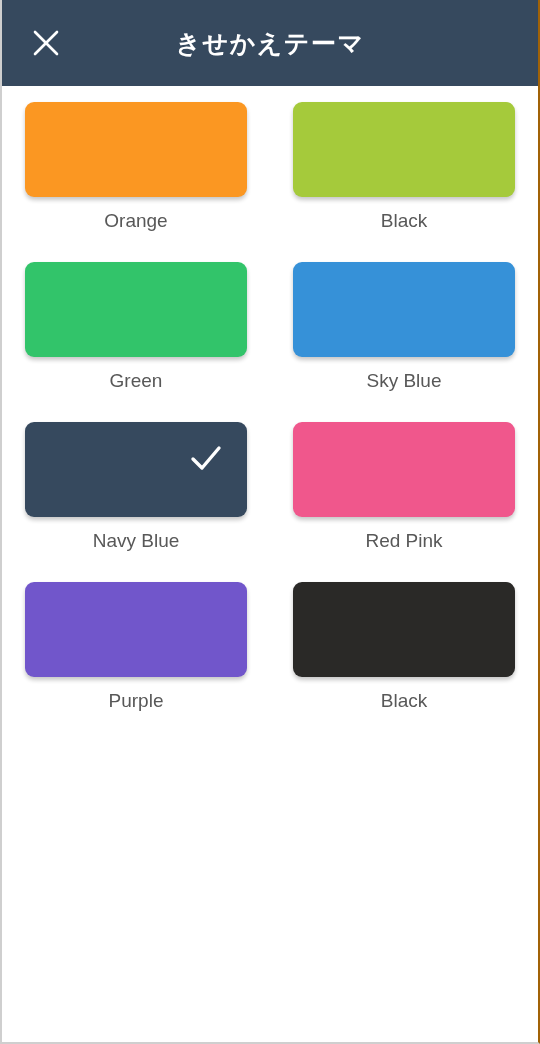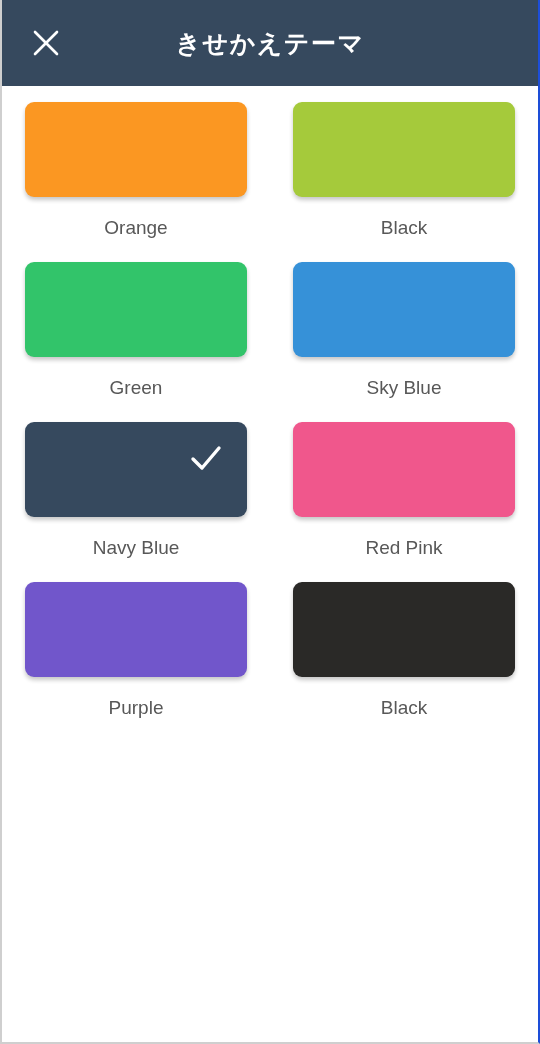--- a/index.html
+++ b/index.html
@@ -16,21 +16,21 @@
     color:#555555;
     -webkit-font-smoothing:antialiased;
   }
 
   .screen {
     position:relative;
     width:540px;
     height:1044px;
     background:#ffffff;
     border-left:2px solid #cfcfcf;
-    border-right:2px solid #1d4ed8;
+    border-right:2px solid #a16207;
     border-bottom:2px solid #cfcfcf;
     overflow:hidden;
   }
 
   
   .header {
     position:relative;
     height:86px;
     background:#36495e;
     display:flex;
@@ -92,21 +92,21 @@
   .check-icon {
     position:absolute;
     right:22px;
     top:18px;
     width:38px;
     height:38px;
   }
   .check-icon svg { display:block; }
 
   .theme-label {
-    margin-top:21px;
+    margin-top:14px;
     font-size:19px;
     color:#585858;
     line-height:1.1;
     text-align:left;
     user-select:none;
     white-space:nowrap;
   }
 </style>
 </head>
 <body>

